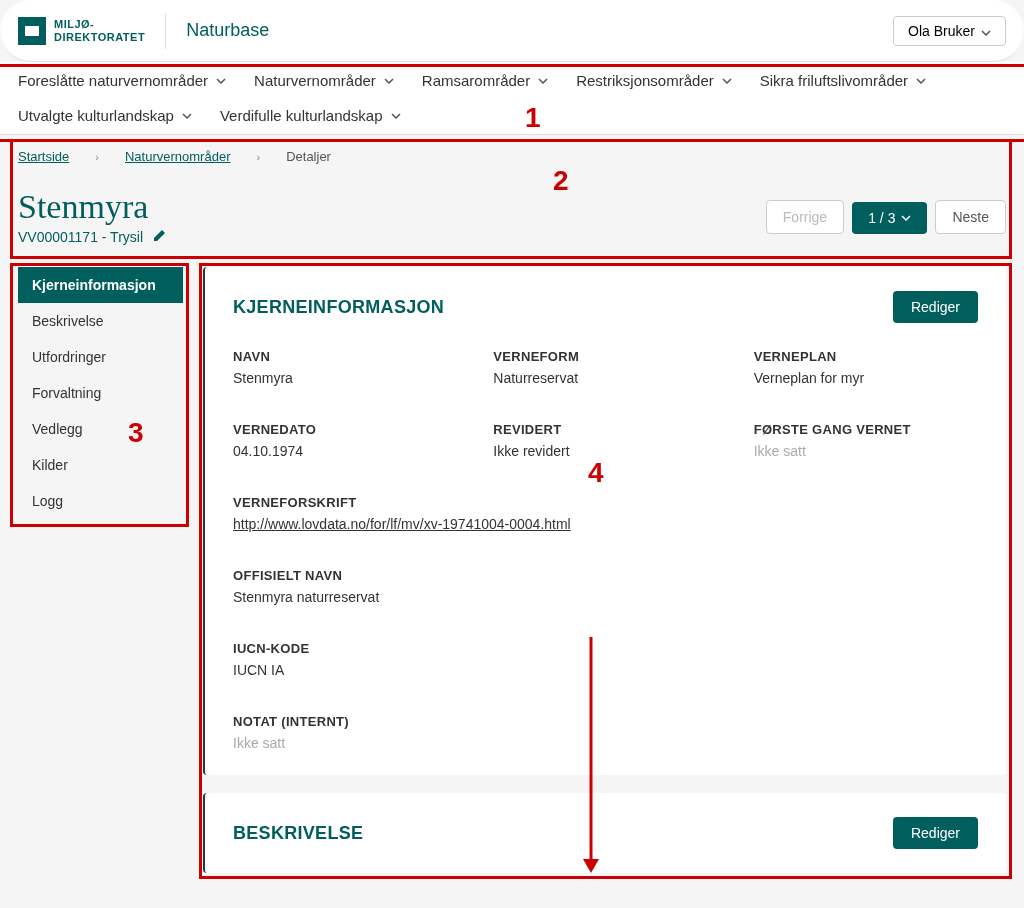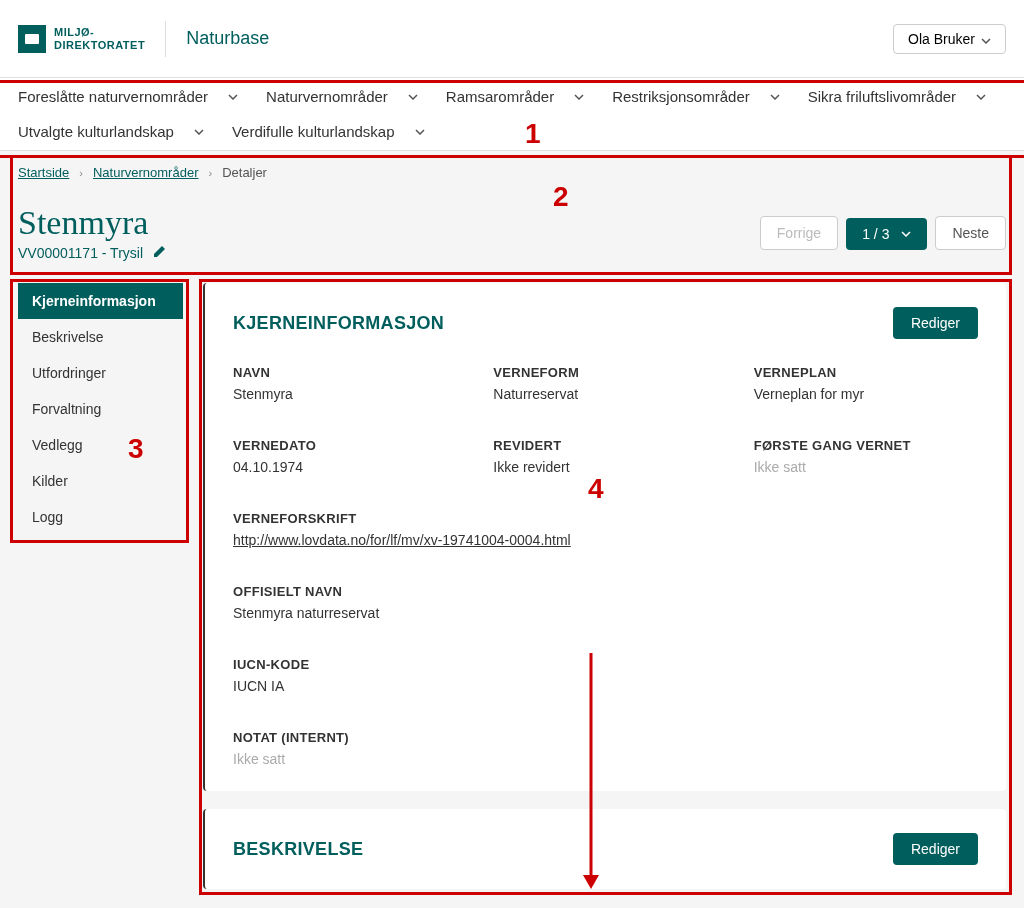--- a/index.html
+++ b/index.html
@@ -1,50 +1,50 @@
 <!DOCTYPE html>
 <html><head>
   <meta charset="utf-8">
   <style>
     * { box-sizing: border-box; margin: 0; padding: 0; }
     body { font-family: -apple-system, BlinkMacSystemFont, "Segoe UI", Arial, sans-serif; background: #f5f5f5; width: 1024px; color: #333; }
     
-    .header { background: #fff; display: flex; align-items: center; justify-content: space-between; padding: 8px 18px; border-bottom: 1px solid #e0e0e0; height: 78px; }
+    .header { background: #fff; display: flex; align-items: center; justify-content: space-between; padding: 8px 18px; border-bottom: 1px solid #e0e0e0; height: 62px; border-radius: 31px; }
     .header-left { display: flex; align-items: center; gap: 20px; }
     .logo-block { display: flex; align-items: center; gap: 8px; }
     .logo-icon { width: 28px; height: 28px; background: #005e5d; display: flex; align-items: center; justify-content: center; }
     .logo-icon-inner { width: 14px; height: 10px; background: #fff; border-radius: 1px; }
     .logo-text { color: #005e5d; font-size: 11px; font-weight: 700; letter-spacing: 0.5px; line-height: 1.1; }
     .header-divider { width: 1px; height: 36px; background: #ddd; }
     .app-name { color: #005e5d; font-size: 18px; font-weight: 400; }
     .user-btn { border: 1px solid #ccc; background: #fff; padding: 6px 14px; border-radius: 4px; font-size: 14px; display: flex; align-items: center; gap: 6px; cursor: pointer; }
     
     .nav-bar { background: #fff; padding: 10px 18px 10px 18px; border-bottom: 1px solid #e0e0e0; position: relative; }
     .nav-row { display: flex; flex-wrap: wrap; gap: 28px; row-gap: 18px; }
-    .nav-item { display: flex; align-items: center; gap: 20px; font-size: 15px; color: #333; cursor: pointer; }
+    .nav-item { display: flex; align-items: center; gap: 8px; font-size: 15px; color: #333; cursor: pointer; }
     
     .annot-box { position: absolute; border: 3px solid #cc0000; pointer-events: none; z-index: 5; }
     .annot-num { position: absolute; color: #cc0000; font-size: 28px; font-weight: 700; z-index: 6; pointer-events: none; }
     
     .content-area { padding: 0 18px; position: relative; }
     
     .top-block { padding: 14px 0 10px 0; position: relative; }
-    .breadcrumb { display: flex; align-items: center; gap: 10px; font-size: 13px; color: #555; margin-bottom: 24px; }
+    .breadcrumb { display: flex; align-items: center; gap: 26px; font-size: 13px; color: #555; margin-bottom: 24px; }
     .breadcrumb a { color: #005e5d; text-decoration: underline; }
     .bc-sep { color: #888; font-size: 11px; }
     
     .title-row { display: flex; align-items: center; justify-content: space-between; }
     .title-left {}
     .page-title { color: #005e5d; font-size: 34px; font-weight: 400; font-family: Georgia, serif; margin-bottom: 2px; }
     .subtitle-row { display: flex; align-items: center; gap: 10px; color: #005e5d; font-size: 14px; }
     .edit-icon { cursor: pointer; }
     .pager { display: flex; align-items: flex-end; gap: 8px; }
     .btn-outline { border: 1px solid #ccc; background: #fff; padding: 8px 16px; border-radius: 4px; font-size: 14px; cursor: pointer; color: #555; }
     .btn-outline.disabled { color: #bbb; cursor: default; }
-    .btn-teal { background: #005e5d; color: #fff; border: none; padding: 8px 16px; border-radius: 4px; font-size: 14px; display: flex; align-items: center; gap: 12px; cursor: pointer; }
+    .btn-teal { background: #005e5d; color: #fff; border: none; padding: 8px 16px; border-radius: 4px; font-size: 14px; display: flex; align-items: center; gap: 6px; cursor: pointer; }
     
     .main-row { display: flex; gap: 20px; margin-top: 12px; align-items: flex-start; }
     
     .sidebar { width: 165px; position: relative; }
     .sidebar-item { padding: 10px 14px; font-size: 14px; cursor: pointer; color: #333; }
     .sidebar-item.active { background: #005e5d; color: #fff; font-weight: 600; }
     
     .panel-wrap { flex: 1; position: relative; }
     .panel { background: #fff; border-radius: 4px; padding: 24px 28px; margin-bottom: 18px; position: relative; border-left: 2px solid #333; }
     .panel-head { display: flex; justify-content: space-between; align-items: center; margin-bottom: 26px; }

